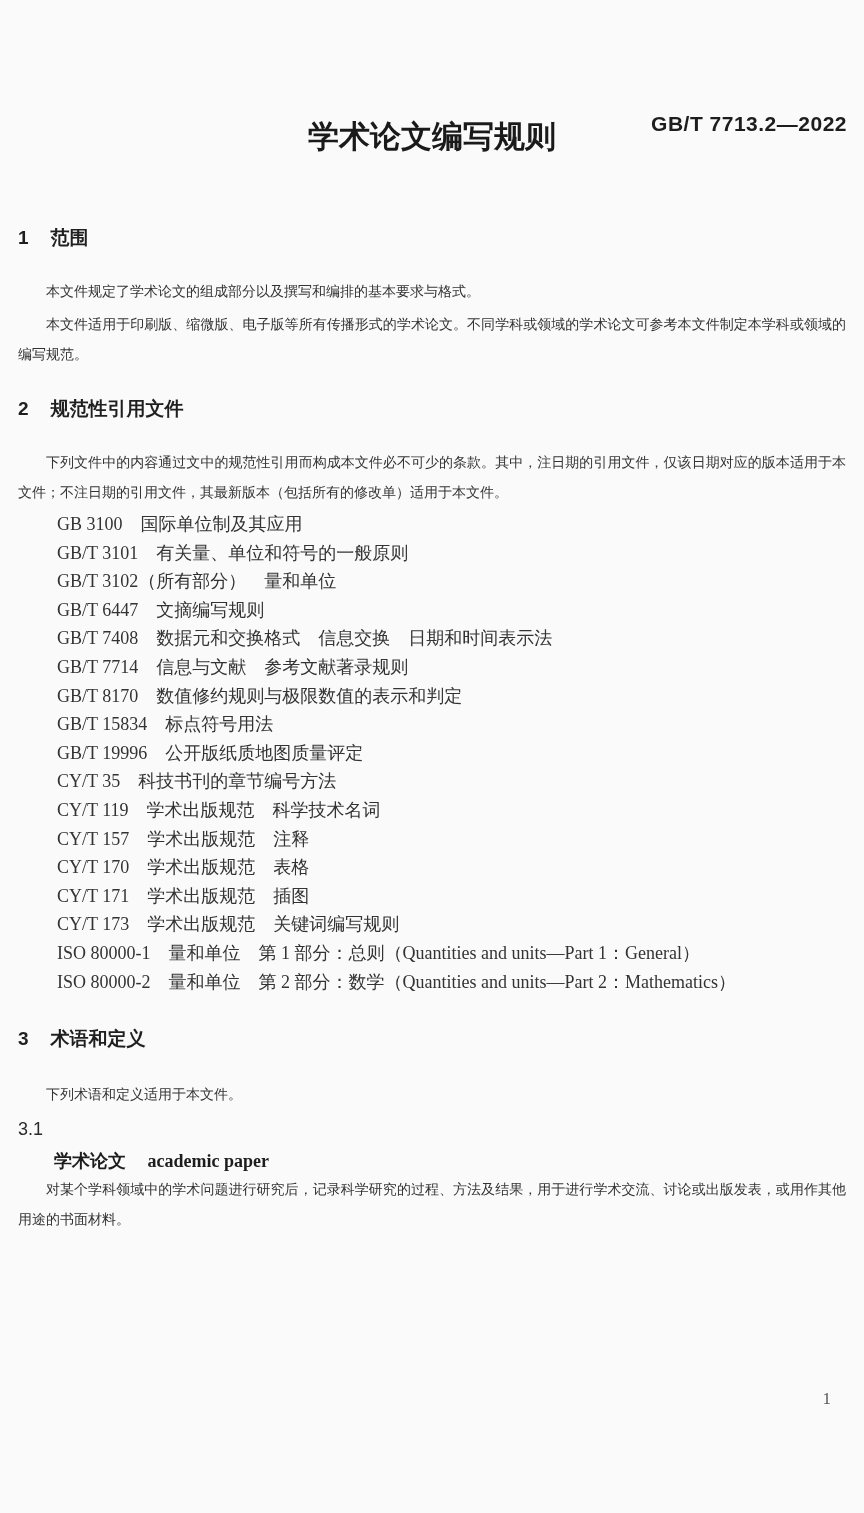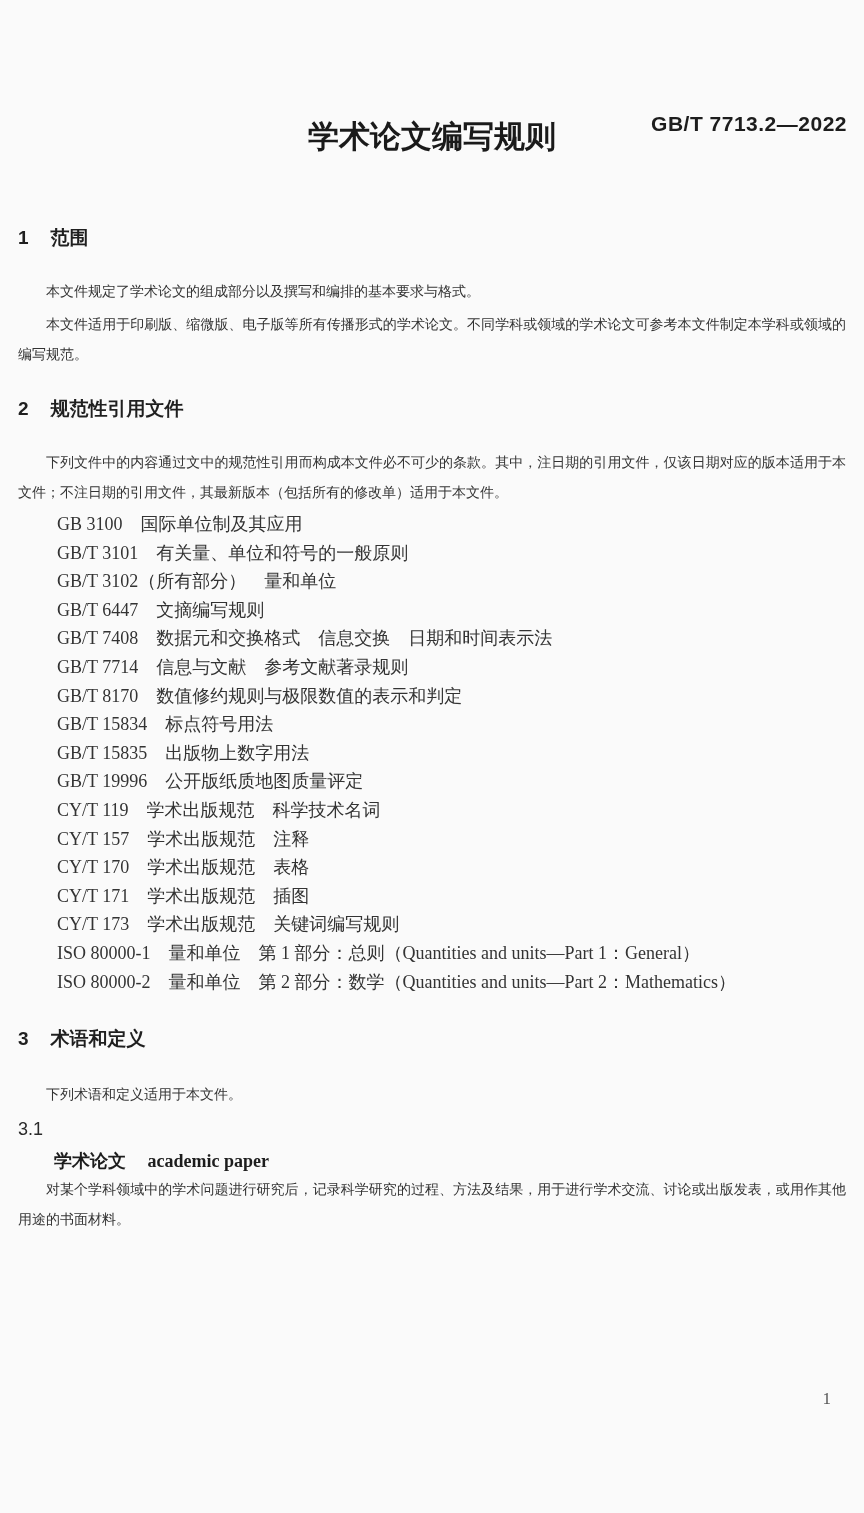--- a/index.html
+++ b/index.html
@@ -125,22 +125,22 @@
 
     <div class="ref-list">
       <div class="ref-item">GB 3100　国际单位制及其应用</div>
       <div class="ref-item">GB/T 3101　有关量、单位和符号的一般原则</div>
       <div class="ref-item">GB/T 3102（所有部分）　量和单位</div>
       <div class="ref-item">GB/T 6447　文摘编写规则</div>
       <div class="ref-item">GB/T 7408　数据元和交换格式　信息交换　日期和时间表示法</div>
       <div class="ref-item">GB/T 7714　信息与文献　参考文献著录规则</div>
       <div class="ref-item">GB/T 8170　数值修约规则与极限数值的表示和判定</div>
       <div class="ref-item">GB/T 15834　标点符号用法</div>
-      <div class="ref-item">GB/T 15835　出版物上数字用法</div>
       <div class="ref-item">GB/T 19996　公开版纸质地图质量评定</div>
+      <div class="ref-item">CY/T 35　科技书刊的章节编号方法</div>
       <div class="ref-item">CY/T 119　学术出版规范　科学技术名词</div>
       <div class="ref-item">CY/T 157　学术出版规范　注释</div>
       <div class="ref-item">CY/T 170　学术出版规范　表格</div>
       <div class="ref-item">CY/T 171　学术出版规范　插图</div>
       <div class="ref-item">CY/T 173　学术出版规范　关键词编写规则</div>
       <div class="ref-item">ISO 80000-1　量和单位　第 1 部分：总则（Quantities and units—Part 1：General）</div>
       <div class="ref-item">ISO 80000-2　量和单位　第 2 部分：数学（Quantities and units—Part 2：Mathematics）</div>
     </div>
 
     <h2 class="sec" id="sec3">

